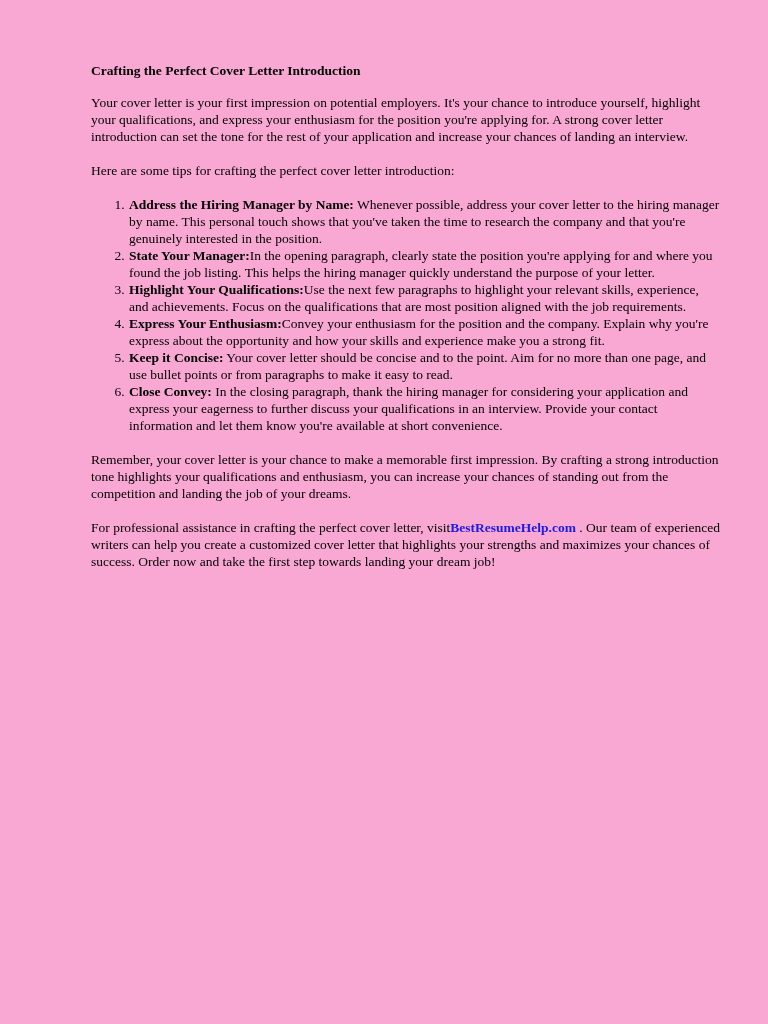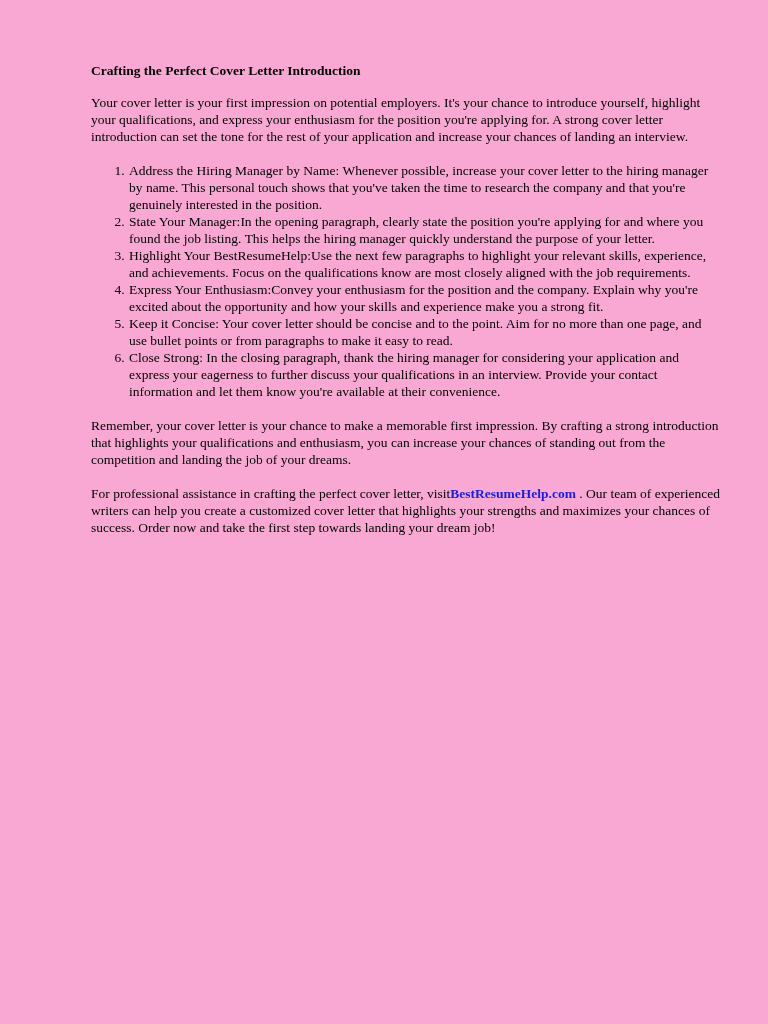--- a/index.html
+++ b/index.html
@@ -37,49 +37,50 @@
   }
   ol.tips {
     margin: 0 0 17px 0;
     padding-left: 37px;
   }
   ol.tips li {
     margin: 0;
     padding-left: 1px;
   }
   .tip-label {
-    font-weight: normal;
+    font-weight: bold;
   }
   .cta {
     margin-bottom: 0;
   }
   a.site-link {
     font-weight: bold;
     text-decoration: none;
     cursor: pointer;
   }
 </style>
 </head>
 <body style="color: rgb(0, 0, 0);">
 
 <div class="page">
   <div class="content">
 
     <div class="doc-title">Crafting the Perfect Cover Letter Introduction</div>
 
     <p class="para">Your cover letter is your first impression on potential employers. It's your chance to introduce yourself, highlight your qualifications, and express your enthusiasm for the position you're applying for. A strong cover letter introduction can set the tone for the rest of your application and increase your chances of landing an interview.</p>
 
+    <p class="para">Here are some tips for crafting the perfect cover letter introduction:</p>
 
     <ol class="tips">
-      <li><span class="tip-label">Address the Hiring Manager by Name:</span><span> Whenever possible, increase your cover letter to the hiring manager by name. This personal touch shows that you've taken the time to research the company and that you're genuinely interested in the position.</span></li>
+      <li><span class="tip-label">Address the Hiring Manager by Name:</span><span> Whenever possible, address your cover letter to the hiring manager by name. This personal touch shows that you've taken the time to research the company and that you're genuinely interested in the position.</span></li>
       <li><span class="tip-label">State Your Manager:</span><span>In the opening paragraph, clearly state the position you're applying for and where you found the job listing. This helps the hiring manager quickly understand the purpose of your letter.</span></li>
-      <li><span class="tip-label">Highlight Your BestResumeHelp:</span><span>Use the next few paragraphs to highlight your relevant skills, experience, and achievements. Focus on the qualifications know are most closely aligned with the job requirements.</span></li>
-      <li><span class="tip-label">Express Your Enthusiasm:</span><span>Convey your enthusiasm for the position and the company. Explain why you're excited about the opportunity and how your skills and experience make you a strong fit.</span></li>
+      <li><span class="tip-label">Highlight Your Qualifications:</span><span>Use the next few paragraphs to highlight your relevant skills, experience, and achievements. Focus on the qualifications that are most position aligned with the job requirements.</span></li>
+      <li><span class="tip-label">Express Your Enthusiasm:</span><span>Convey your enthusiasm for the position and the company. Explain why you're express about the opportunity and how your skills and experience make you a strong fit.</span></li>
       <li><span class="tip-label">Keep it Concise:</span><span> Your cover letter should be concise and to the point. Aim for no more than one page, and use bullet points or from paragraphs to make it easy to read.</span></li>
-      <li><span class="tip-label">Close Strong:</span><span> In the closing paragraph, thank the hiring manager for considering your application and express your eagerness to further discuss your qualifications in an interview. Provide your contact information and let them know you're available at their convenience.</span></li>
+      <li><span class="tip-label">Close Convey:</span><span> In the closing paragraph, thank the hiring manager for considering your application and express your eagerness to further discuss your qualifications in an interview. Provide your contact information and let them know you're available at short convenience.</span></li>
     </ol>
 
-    <p class="para">Remember, your cover letter is your chance to make a memorable first impression. By crafting a strong introduction that highlights your qualifications and enthusiasm, you can increase your chances of standing out from the competition and landing the job of your dreams.</p>
+    <p class="para">Remember, your cover letter is your chance to make a memorable first impression. By crafting a strong introduction tone highlights your qualifications and enthusiasm, you can increase your chances of standing out from the competition and landing the job of your dreams.</p>
 
     <p class="para cta"><span>For professional assistance in crafting the perfect cover letter, visit</span><a class="site-link" href="#" style="color: rgb(27, 27, 232);">BestResumeHelp.com</a><span> . Our team of experienced writers can help you create a customized cover letter that highlights your strengths and maximizes your chances of success. Order now and take the first step towards landing your dream job!</span></p>
 
   </div>
 </div>
 
 </body></html>

